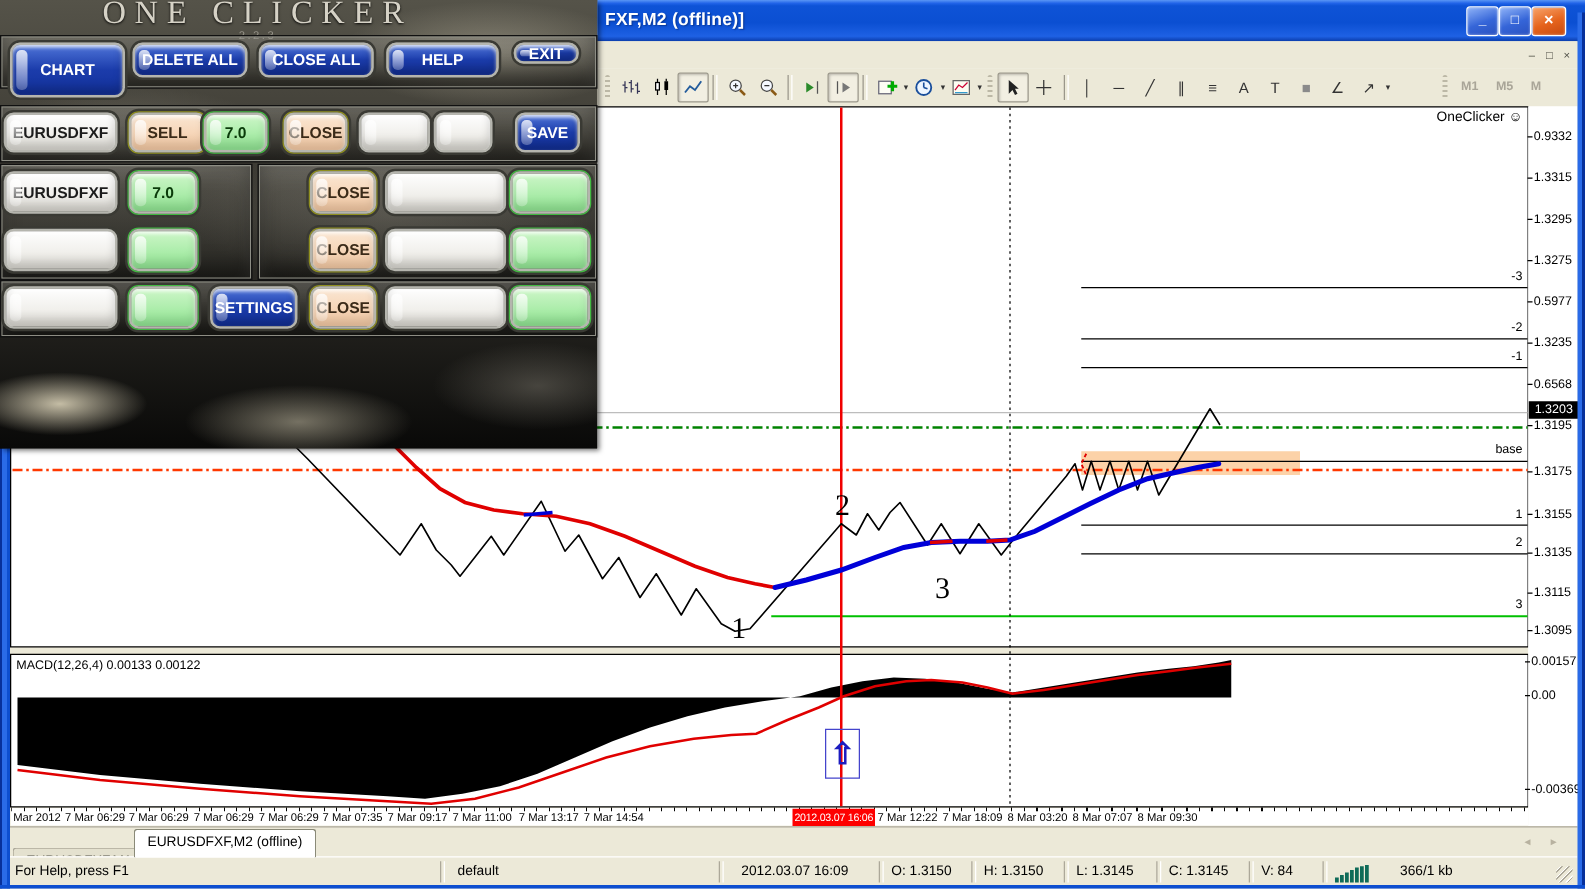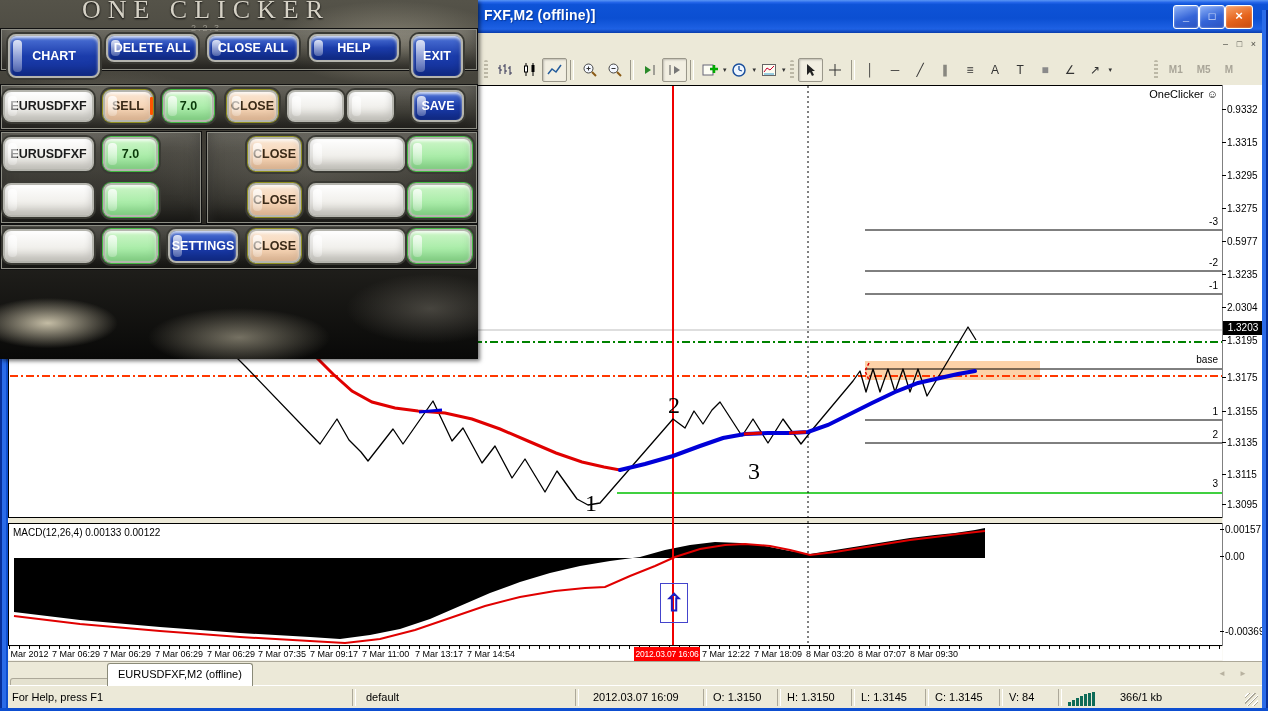--- a/index.html
+++ b/index.html
@@ -277,21 +277,21 @@
   </svg>
 
   <span class="watermark">OneClicker ☺</span>
 
   <span class="axlbl pxl" style="left:1227px;top:105px">0.9332</span>
   <span class="axlbl pxl" style="left:1227px;top:138px">1.3315</span>
   <span class="axlbl pxl" style="left:1227px;top:171px">1.3295</span>
   <span class="axlbl pxl" style="left:1227px;top:204px">1.3275</span>
   <span class="axlbl pxl" style="left:1227px;top:237px">0.5977</span>
   <span class="axlbl pxl" style="left:1227px;top:270px">1.3235</span>
-  <span class="axlbl pxl" style="left:1227px;top:303px">2.0304</span>
+  <span class="axlbl pxl" style="left:1227px;top:303px">0.6568</span>
   <span class="axlbl pxl" style="left:1227px;top:336px">1.3195</span>
   <span class="axlbl pxl" style="left:1227px;top:373px">1.3175</span>
   <span class="axlbl pxl" style="left:1227px;top:407px">1.3155</span>
   <span class="axlbl pxl" style="left:1227px;top:438px">1.3135</span>
   <span class="axlbl pxl" style="left:1227px;top:470px">1.3115</span>
   <span class="axlbl pxl" style="left:1227px;top:500px">1.3095</span>
   <span class="curprice">1.3203</span>
 
   <span class="lvl" style="top:217px">-3</span>
   <span class="lvl" style="top:258px">-2</span>
@@ -381,24 +381,24 @@
   <div class="pframe" style="left:0;top:28px;width:476px;height:41px"></div>
   <div class="pframe" style="left:0;top:84px;width:476px;height:44px"></div>
   <div class="pframe" style="left:0;top:131px;width:200px;height:91px"></div>
   <div class="pframe" style="left:206px;top:131px;width:270px;height:91px"></div>
   <div class="pframe" style="left:0;top:224px;width:476px;height:44px"></div>
 
   <button class="pbtn pb-blue" style="left:8px;top:34px;width:92px;height:44px">CHART</button>
   <button class="pbtn pb-blue" style="left:106px;top:34px;width:92px;height:28px">DELETE ALL</button>
   <button class="pbtn pb-blue" style="left:207px;top:34px;width:92px;height:28px">CLOSE ALL</button>
   <button class="pbtn pb-blue" style="left:309px;top:34px;width:90px;height:28px">HELP</button>
-  <button class="pbtn pb-blue" style="left:411px;top:34px;width:52px;height:44px">EXIT</button>
+  <button class="pbtn pb-blue" style="left:411px;top:34px;width:52px;height:17px">EXIT</button>
 
   <button class="pbtn pb-white" style="left:3px;top:90px;width:91px;height:32px">EURUSDFXF</button>
-  <button class="pbtn pb-peach notch" style="left:103px;top:90px;width:50px;height:32px">SELL</button>
+  <button class="pbtn pb-peach notch" style="left:103px;top:90px;width:62px;height:32px">SELL</button>
   <button class="pbtn pb-green" style="left:163px;top:90px;width:51px;height:32px">7.0</button>
   <button class="pbtn pb-peach" style="left:227px;top:90px;width:51px;height:32px">CLOSE</button>
   <button class="pbtn pb-white" style="left:287px;top:90px;width:57px;height:32px"></button>
   <button class="pbtn pb-white" style="left:347px;top:90px;width:47px;height:32px"></button>
   <button class="pbtn pb-blue" style="left:412px;top:90px;width:52px;height:32px">SAVE</button>
 
   <button class="pbtn pb-white" style="left:3px;top:137px;width:91px;height:34px">EURUSDFXF</button>
   <button class="pbtn pb-green" style="left:103px;top:137px;width:55px;height:34px">7.0</button>
   <button class="pbtn pb-peach" style="left:248px;top:137px;width:53px;height:34px">CLOSE</button>
   <button class="pbtn pb-white" style="left:308px;top:137px;width:97px;height:34px"></button>

